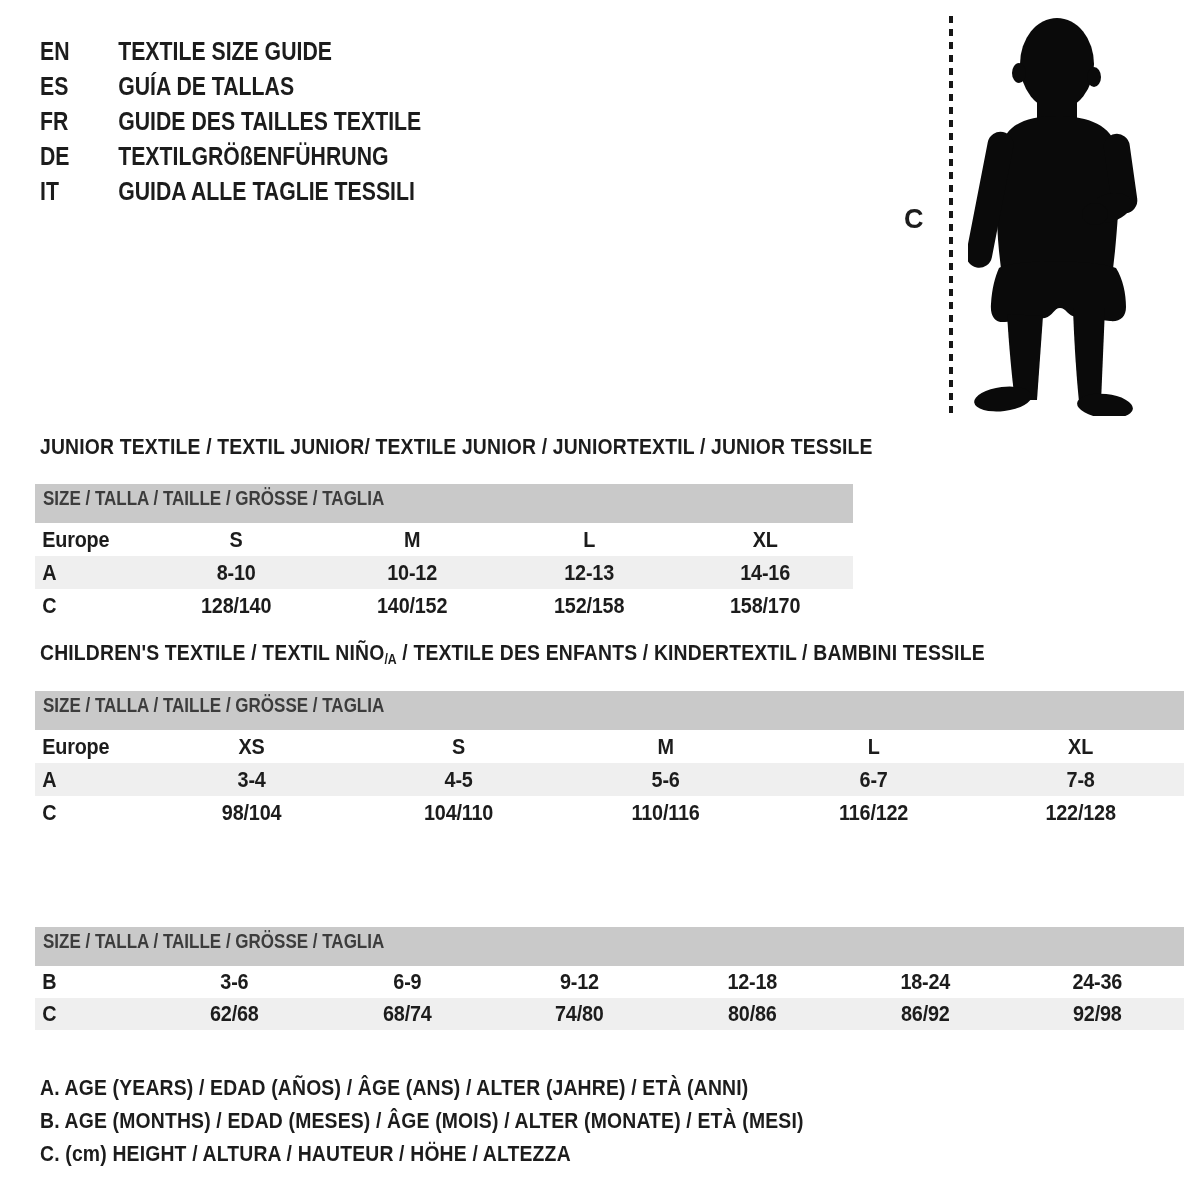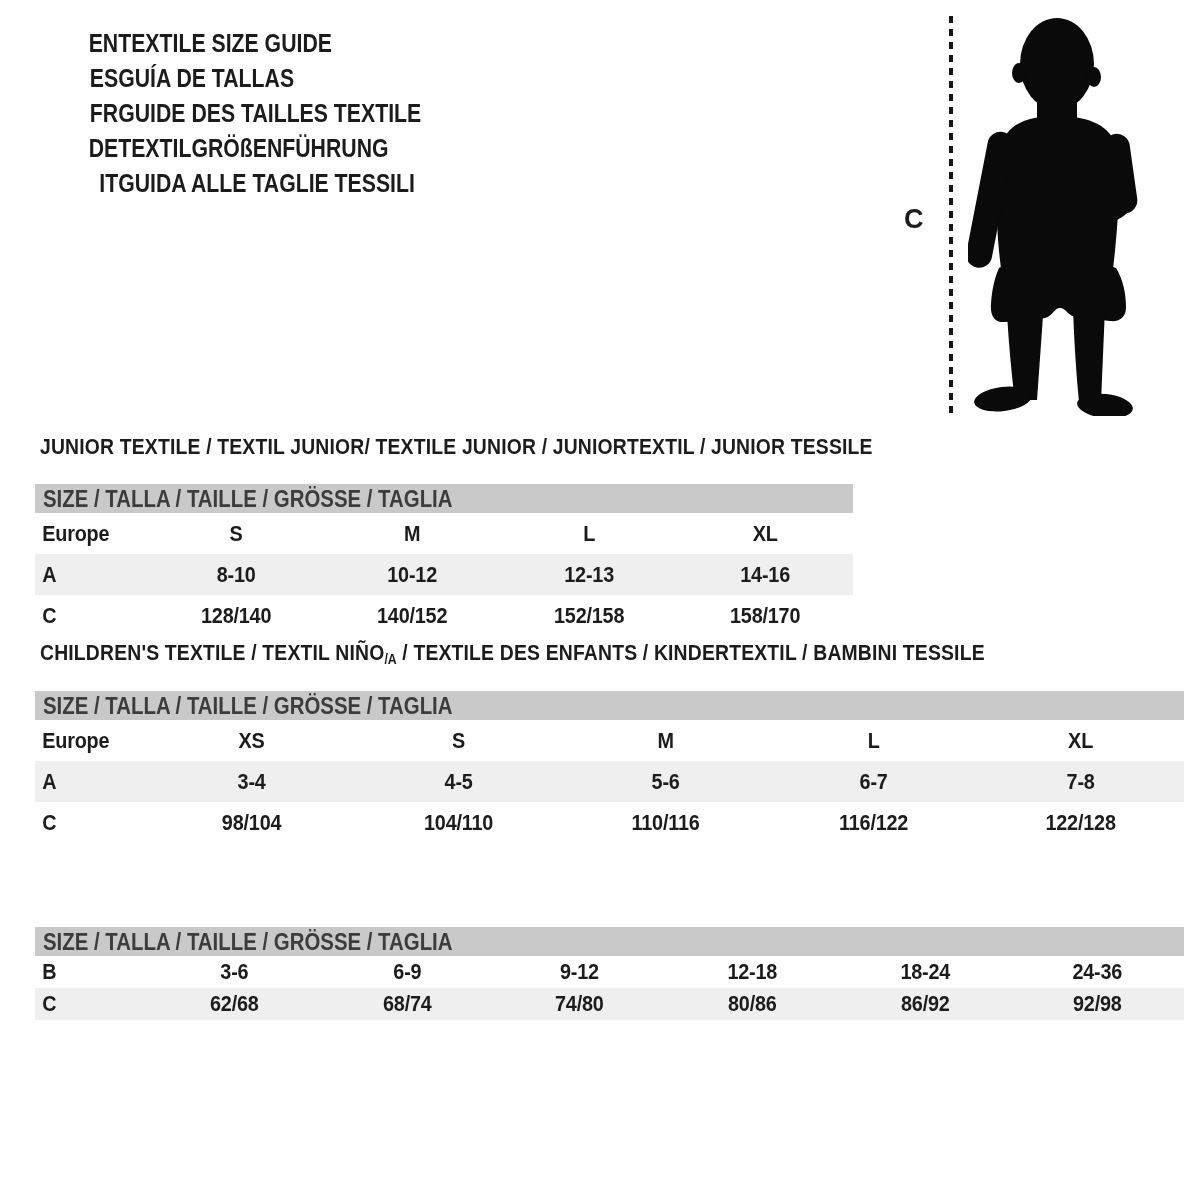--- a/index.html
+++ b/index.html
@@ -10,34 +10,34 @@
     -webkit-font-smoothing:antialiased;
   }
   
   .condL{transform:scaleX(.85);transform-origin:0 50%;white-space:nowrap;display:inline-block;}
   .sec-heading{
     position:absolute;left:40px;font-size:22px;font-weight:bold;letter-spacing:.2px;
     transform:scaleX(.88);transform-origin:0 50%;white-space:nowrap;
   }
   .subsmall{font-size:14px;vertical-align:-4px;letter-spacing:0;}
   
-  .lang-block{position:absolute;left:40px;top:26px;text-align:right;}
+  .lang-block{position:absolute;left:40px;top:34px;}
   .lang-row{height:35px;display:flex;align-items:center;font-weight:bold;font-size:25px;
     transform:scaleX(.85);transform-origin:0 50%;white-space:nowrap;}
   .lang-code{width:92px;}
   
   .dotted-line{position:absolute;left:949px;top:16px;width:4px;height:400px;
     background:repeating-linear-gradient(to bottom,#161616 0 7px,transparent 7px 13px);}
   .measure-c{position:absolute;left:904px;top:204px;font-size:27px;font-weight:bold;}
   .figure-svg{position:absolute;left:968px;top:16px;width:172px;height:400px;}
   
   .size-table{position:absolute;left:35px;}
-  .size-bar{height:29px;line-height:29px;background:var(--bar-bg,#c9c9c9);
-    color:var(--bar-text,#3c3c3c);font-weight:bold;font-size:24px;padding-left:8px;overflow:hidden;}
-  .trow{display:flex;height:41px;align-items:center;font-weight:bold;font-size:22px;letter-spacing:-.2px;}
+  .size-bar{height:39px;line-height:29px;background:var(--bar-bg,#c9c9c9);
+    color:var(--bar-text,#3c3c3c);font-weight:bold;font-size:20px;padding-left:8px;overflow:hidden;}
+  .trow{display:flex;height:33px;align-items:center;font-weight:bold;font-size:22px;letter-spacing:-.2px;}
   .rows-babies .trow{height:32px;}
   .trow.shaded{background:var(--stripe-bg,#efefef);}
   .cell{flex:1;text-align:center;transform:scaleX(.9);transform-origin:50% 50%;}
   .cell.label{flex:0 0 105px;text-align:left;padding-left:8px;transform-origin:0 50%;}
   
   .babies-heading{position:absolute;left:40px;top:846px;}
   .babies-heading .hline{height:34px;line-height:34px;font-size:22px;font-weight:bold;
     transform:scaleX(.88);transform-origin:0 50%;white-space:nowrap;letter-spacing:.2px;}
   
   .footnotes{position:absolute;left:40px;top:1071px;}
@@ -184,14 +184,19 @@
           <div class="cell">62/68</div>
           <div class="cell">68/74</div>
           <div class="cell">74/80</div>
           <div class="cell">80/86</div>
           <div class="cell">86/92</div>
           <div class="cell">92/98</div>
         </div>
       </div>
   </div>
 
+  <div class="footnotes">
+    <div class="footnote">A. AGE (YEARS) / EDAD (AÑOS) / ÂGE (ANS) / ALTER (JAHRE) / ETÀ (ANNI)</div>
+    <div class="footnote">B. AGE (MONTHS) / EDAD (MESES) / ÂGE (MOIS) / ALTER (MONATE) / ETÀ (MESI)</div>
+    <div class="footnote">C. (cm) HEIGHT / ALTURA / HAUTEUR / HÖHE / ALTEZZA</div>
+  </div>
 
 </div>
 
 </body></html>

